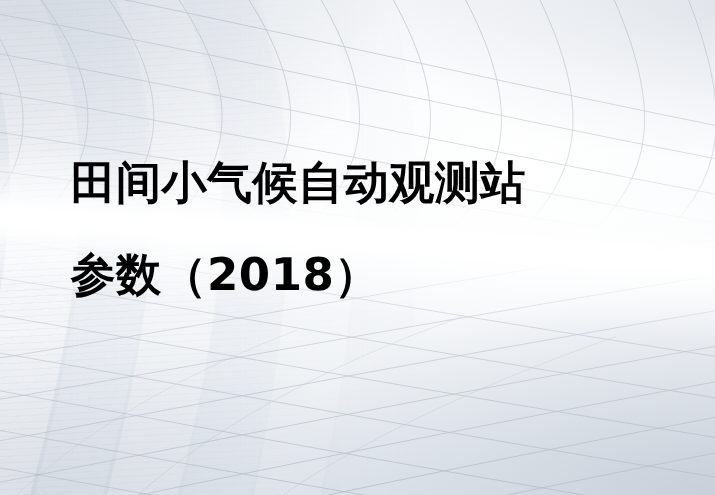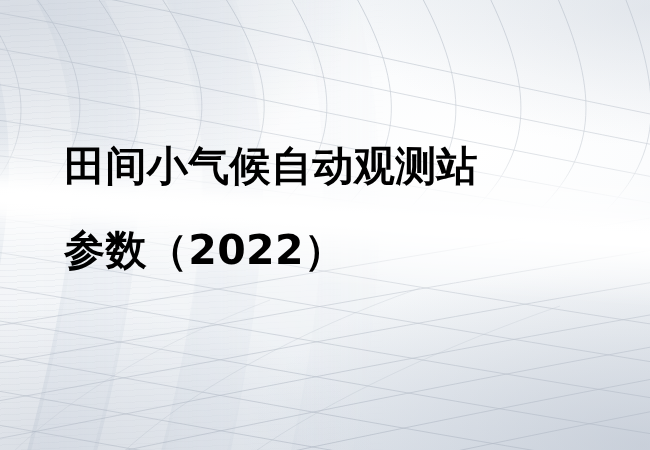--- a/index.html
+++ b/index.html
@@ -216,16 +216,16 @@
     </svg>
   </div>
 
   <div class="bg-layer" id="bg-striping"></div>
   <div class="bg-layer" id="bg-vignette"></div>
   <div class="bg-layer" id="bg-sweep"></div>
   <div class="bg-layer" id="bg-sweep-core"></div>
 
   <div id="headline">
     <div class="headline-line">田间小气候自动观测站</div>
-    <div class="headline-line">参数（2022）</div>
+    <div class="headline-line">参数（2018）</div>
   </div>
 
 </div>
 
 </body></html>

